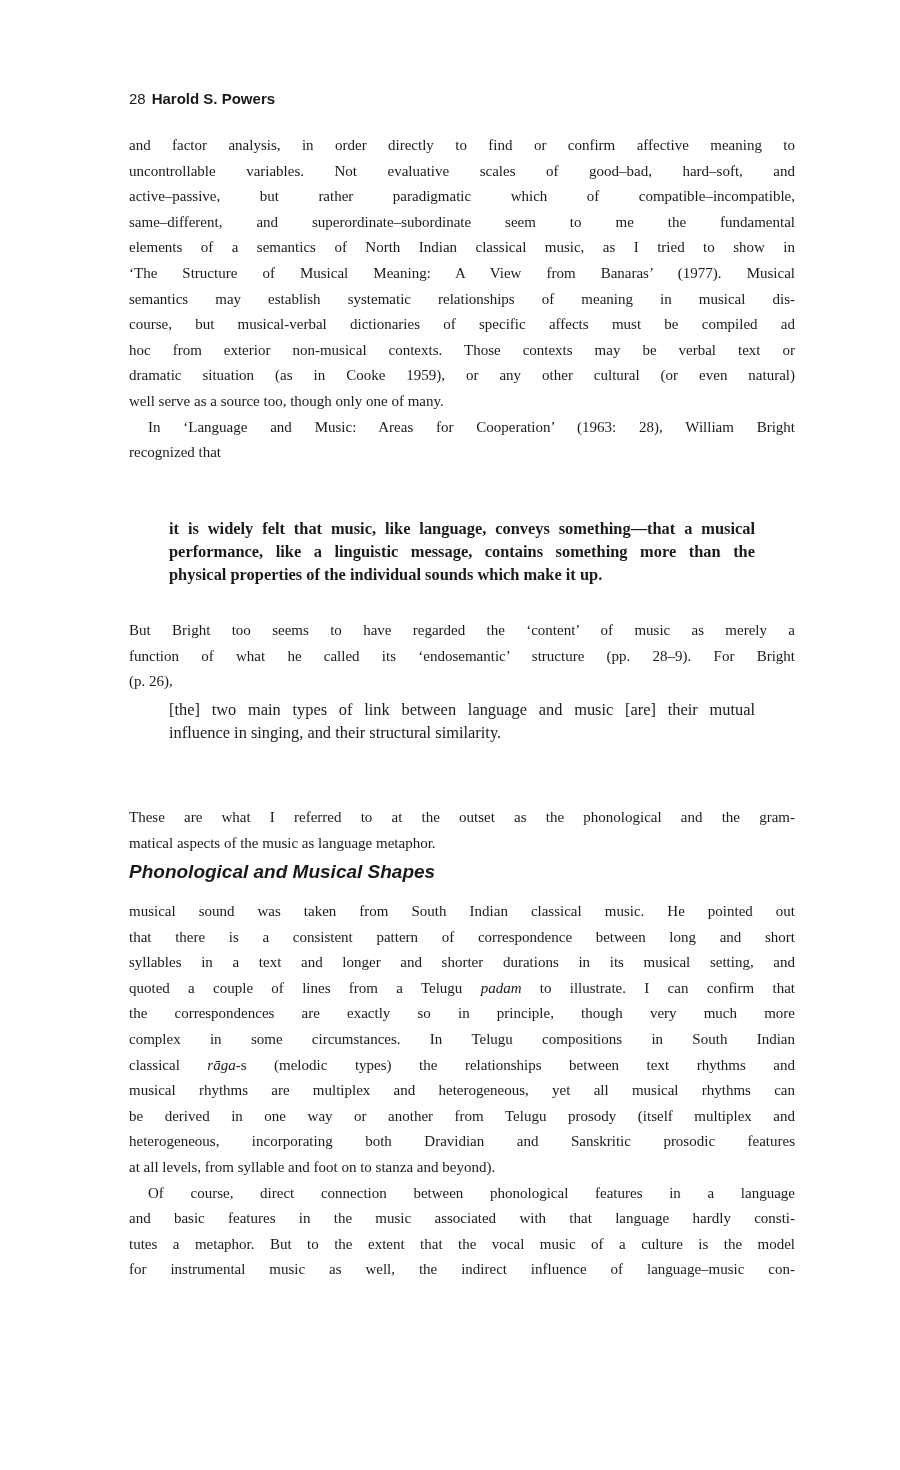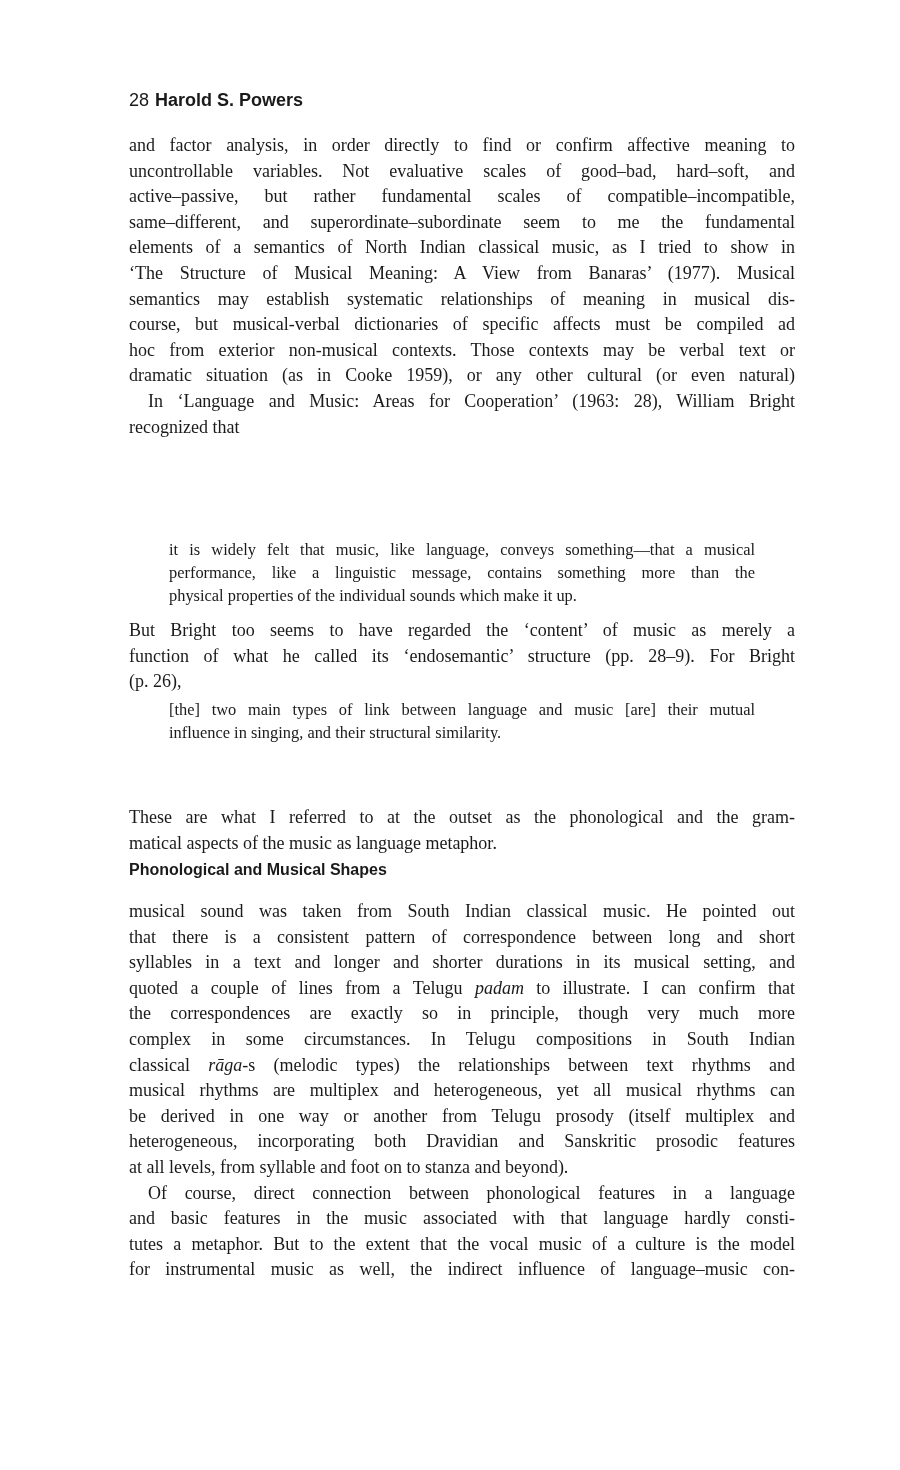--- a/index.html
+++ b/index.html
@@ -1,54 +1,55 @@
 <!DOCTYPE html>
 <html><head>
   <meta charset="utf-8">
   <style>
     html, body { margin: 0; padding: 0; background: #ffffff; }
     body { width: 900px; height: 1470px; position: relative; overflow: hidden; color: #1a1a1a; }
     .page { position: absolute; left: 129px; top: 0; width: 666px; }
-    .running-head { position: absolute; top: 90px; left: 0; font-family: "Liberation Sans", sans-serif; font-size: 18px; color: #1a1a1a; }
+    .running-head { position: absolute; top: 90px; left: 0; font-family: "Liberation Sans", sans-serif; font-size: 15px; color: #1a1a1a; }
     .running-head .pn { font-weight: normal; margin-right: 6px; }
     .running-head .author { font-weight: bold; }
     .block { position: absolute; left: 0; width: 666px; font-family: "Liberation Serif", serif; }
-    .line { display: block; white-space: nowrap; height: 25.6px; line-height: 25.6px; font-size: 18px; text-align: justify; text-align-last: justify; }
+    .line { display: block; white-space: nowrap; height: 25.6px; line-height: 25.6px; font-size: 15px; text-align: justify; text-align-last: justify; }
     .line.last { text-align-last: left; }
     .line.indent { padding-left: 19px; }
     .quote { position: absolute; left: 40px; width: 586px; font-family: "Liberation Serif", serif; }
     .quote .line { font-size: 16.4px; height: 23.2px; line-height: 23.2px; }
-    .heading { position: absolute; left: 0; font-family: "Liberation Sans", sans-serif; font-weight: bold; font-size: 16px; color: #1a1a1a; }
+    .heading { position: absolute; left: 0; font-family: "Liberation Sans", sans-serif; font-weight: bold; font-size: 19px; color: #1a1a1a; font-style: italic; }
     i { font-style: italic; }
   </style>
 </head>
 <body>
 
 <div class="page">
 
   <div class="running-head">
     <span class="pn">28</span><span class="author">Harold S. Powers</span>
   </div>
 
   <div class="block" style="top:133px;">
     <span class="line">and factor analysis, in order directly to find or confirm affective meaning to</span>
     <span class="line">uncontrollable variables. Not evaluative scales of good–bad, hard–soft, and</span>
-    <span class="line">active–passive, but rather fundamental scales of compatible–incompatible,</span>
+    <span class="line">active–passive, but rather paradigmatic which of compatible–incompatible,</span>
     <span class="line">same–different, and superordinate–subordinate seem to me the fundamental</span>
     <span class="line">elements of a semantics of North Indian classical music, as I tried to show in</span>
     <span class="line">‘The Structure of Musical Meaning: A View from Banaras’ (1977). Musical</span>
     <span class="line">semantics may establish systematic relationships of meaning in musical dis-</span>
     <span class="line">course, but musical-verbal dictionaries of specific affects must be compiled ad</span>
     <span class="line">hoc from exterior non-musical contexts. Those contexts may be verbal text or</span>
     <span class="line">dramatic situation (as in Cooke 1959), or any other cultural (or even natural)</span>
+    <span class="line last">well serve as a source too, though only one of many.</span>
     <span class="line indent">In ‘Language and Music: Areas for Cooperation’ (1963: 28), William Bright</span>
     <span class="line last">recognized that</span>
   </div>
 
-  <div class="quote" style="top:538px;">
+  <div class="quote" style="top:517px;font-weight:bold;">
     <span class="line">it is widely felt that music, like language, conveys something—that a musical</span>
     <span class="line">performance, like a linguistic message, contains something more than the</span>
     <span class="line last">physical properties of the individual sounds which make it up.</span>
   </div>
 
   <div class="block" style="top:618px;">
     <span class="line">But Bright too seems to have regarded the ‘content’ of music as merely a</span>
     <span class="line">function of what he called its ‘endosemantic’ structure (pp. 28–9). For Bright</span>
     <span class="line last">(p. 26),</span>
   </div>

